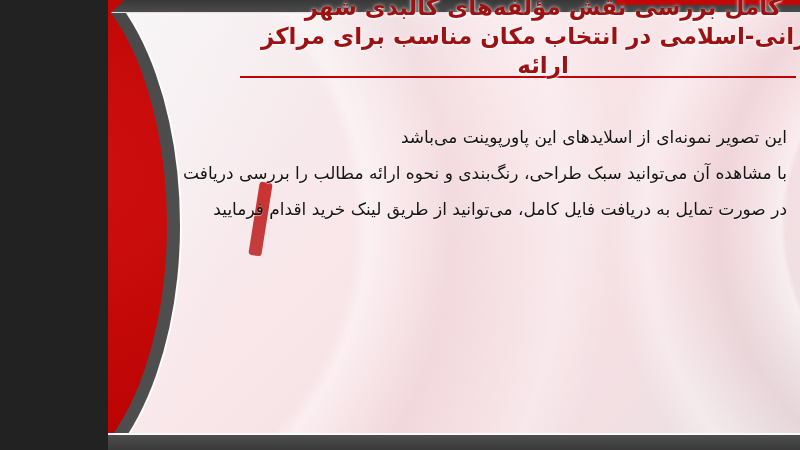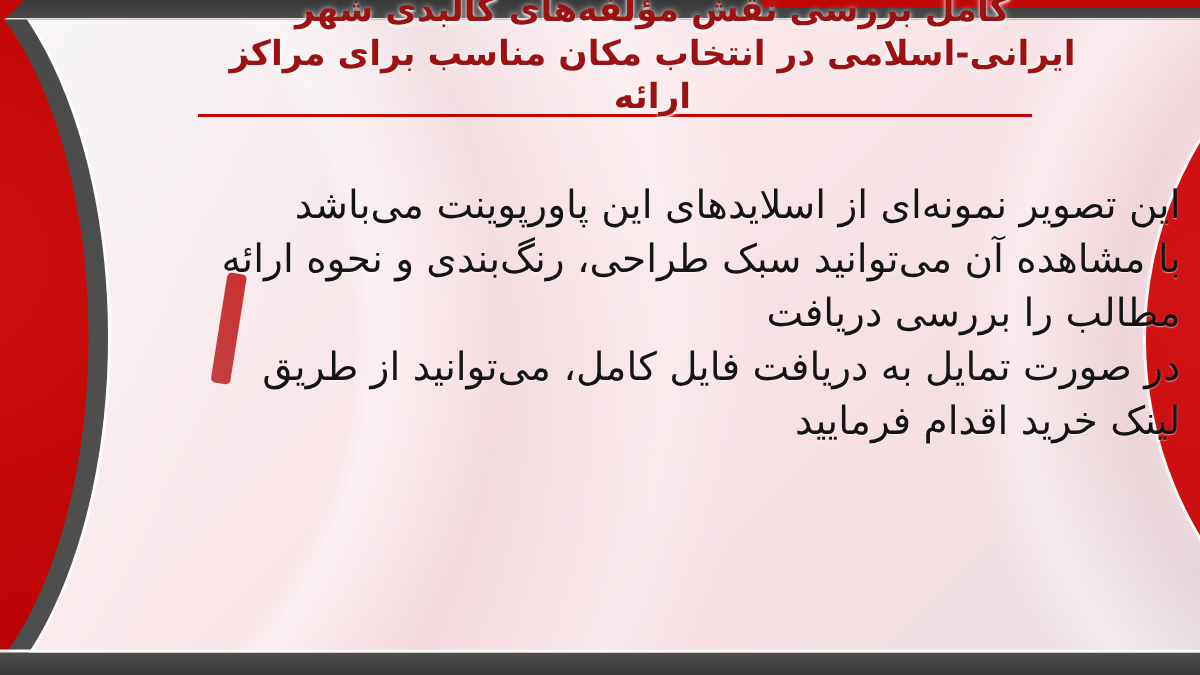--- a/index.html
+++ b/index.html
@@ -1,17 +1,17 @@
 <!DOCTYPE html>
 <html lang="fa" dir="rtl"><head>
 <meta charset="utf-8">
 <style>
   html,body{margin:0;padding:0;background:#222;}
   .slide{
-    position:relative;width:800px;height:450px;overflow:hidden;
+    position:relative;width:692px;height:450px;overflow:hidden;
     font-family:"DejaVu Sans","Liberation Sans",sans-serif;
     background:
       linear-gradient(115deg, rgba(255,255,255,.55) 0%, rgba(255,255,255,0) 30%),
       radial-gradient(circle 520px at 128% 50%,
         rgba(255,255,255,0) 40%, rgba(255,255,255,.45) 41%, rgba(255,255,255,0) 47%,
         rgba(203,148,158,.14) 53%, rgba(203,148,158,0) 60%,
         rgba(255,255,255,.35) 67%, rgba(255,255,255,0) 74%),
       radial-gradient(circle 700px at -9% 50%,
         rgba(255,255,255,0) 44%, rgba(255,255,255,.40) 46%, rgba(255,255,255,0) 52%,
         rgba(203,148,158,.12) 58%, rgba(203,148,158,0) 67%,
@@ -79,21 +79,21 @@
   }
   .title-block .t-line{position:static;display:block;}
   .title-divider{
     left:132px;top:76px;width:556px;height:2px;
     background:#c00404;
     z-index:9;
   }
   .body-block{
     right:13px;top:119px;width:640px;
     text-align:right;direction:rtl;
-    font-size:26px;line-height:36px;
+    font-size:17px;line-height:36px;
     color:#141414;
     text-shadow:0 1px 1px rgba(255,255,255,.55);
     z-index:10;
   }
   .body-block .b-line{position:static;display:block;}
 </style>
 </head>
 <body>
 
 <div class="slide">

